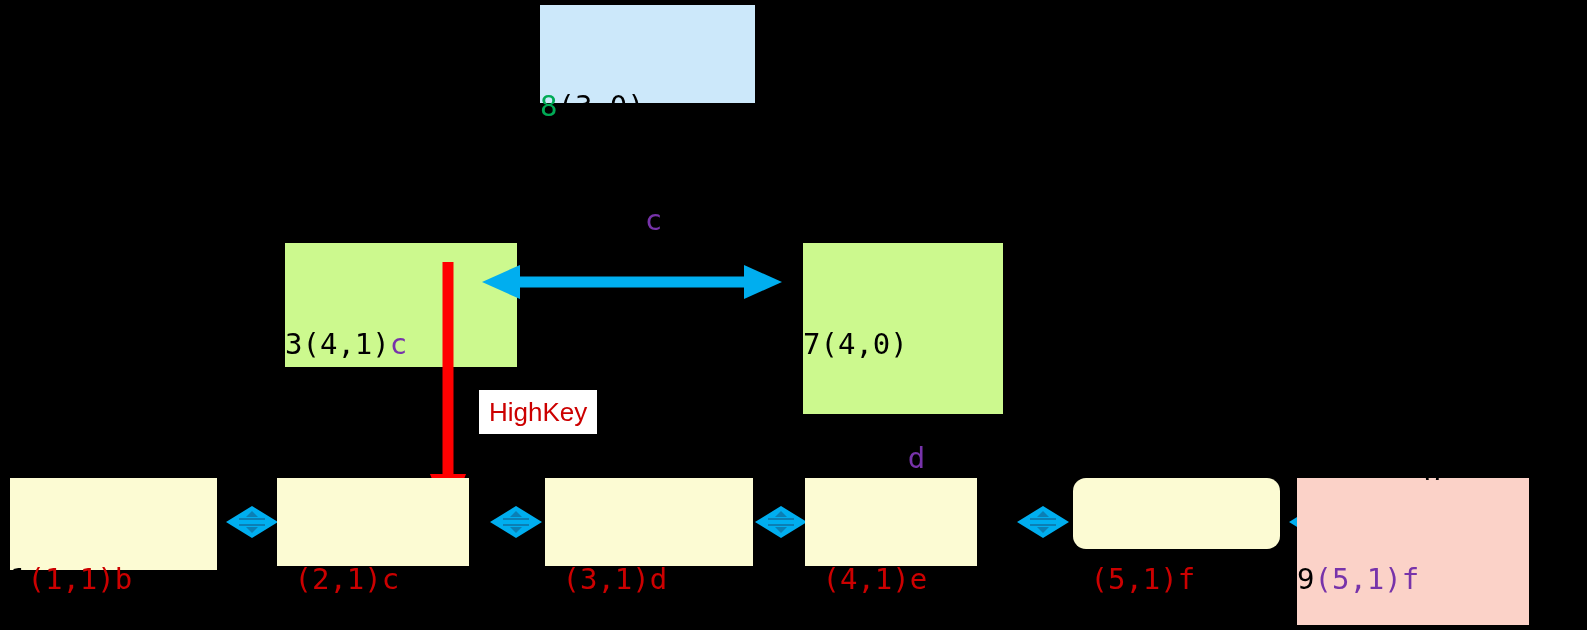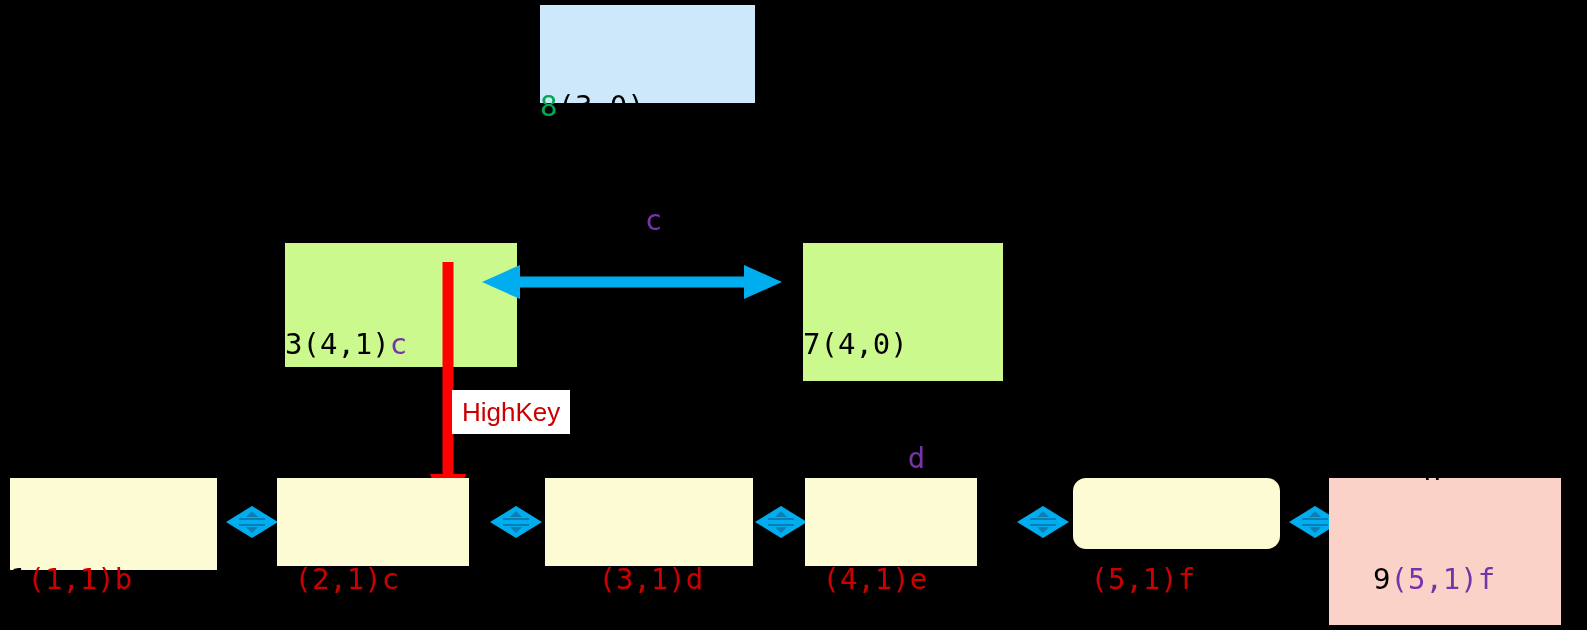--- a/index.html
+++ b/index.html
@@ -68,20 +68,21 @@
   
   .edge-label {
     position: absolute;
     background: #ffffff;
     color: #cc0000;
     font-family: "Liberation Sans", sans-serif;
     font-size: 26px;
     line-height: 44px;
     padding: 0 10px;
     white-space: nowrap;
+    margin-left: 27px;
   }
 
   
   .stub {
     position: absolute;
     color: #000000;
     font-family: "DejaVu Sans Mono", "Liberation Mono", monospace;
     font-size: 29px;
     white-space: pre;
     overflow: hidden;
@@ -95,21 +96,21 @@
   <div class="node fill-blue" style="left:540px; top:5px; width:215px; height:98px;">
     <span class="line"><span class="seg c-green">8</span><span class="seg c-black">(3,0)</span></span>
     <span class="line"><span class="seg c-black"> (7,1)</span><span class="seg c-purple">c</span></span>
   </div>
 
   <div class="node fill-green" style="left:285px; top:243px; width:232px; height:124px;">
     <span class="line"><span class="seg c-black">3(4,1)</span><span class="seg c-purple">c</span></span>
     <span class="line"><span class="seg c-black"> (1,0)</span></span>
   </div>
 
-  <div class="node fill-green" style="left:803px; top:243px; width:200px; height:138px;">
+  <div class="node fill-green" style="left:803px; top:243px; width:200px; height:171px;">
     <span class="line"><span class="seg c-black">7(4,0)</span></span>
     <span class="line"><span class="seg c-black"> (5,1)</span><span class="seg c-purple">d</span></span>
     
   </div>
 
   <div class="dbl-arrow" style="left:482px; top:262px;">
     <svg width="300" height="40" viewBox="0 0 300 40">
       <line x1="30" y1="20" x2="270" y2="20" stroke="#00aeef" stroke-width="11"></line>
       <polygon points="0,20 38,3 38,37" fill="#00aeef"></polygon>
       <polygon points="300,20 262,3 262,37" fill="#00aeef"></polygon>
@@ -149,21 +150,21 @@
   <div class="diamond" style="left:489px; top:504px;">
     <svg width="54" height="36" viewBox="0 0 54 36">
       <polygon points="27,2 53,18 27,34 1,18" fill="#00aeef"></polygon>
       <line x1="14" y1="15" x2="40" y2="15" stroke="#0b7fb5" stroke-width="2"></line>
       <line x1="14" y1="21" x2="40" y2="21" stroke="#0b7fb5" stroke-width="2"></line>
       <polygon points="27,7 33,13 21,13" fill="#0b7fb5"></polygon>
       <polygon points="27,29 33,23 21,23" fill="#0b7fb5"></polygon>
     </svg>
   </div>
 
-  <div class="node fill-cream" style="left:545px; top:478px; width:208px; height:88px;padding-left:36px;">
+  <div class="node fill-cream" style="left:545px; top:478px; width:208px; height:88px;">
     <span class="line"><span class="seg c-black">4</span><span class="seg c-red">(3,1)d</span></span>
     
   </div>
 
   <div class="diamond" style="left:754px; top:504px;">
     <svg width="54" height="36" viewBox="0 0 54 36">
       <polygon points="27,2 53,18 27,34 1,18" fill="#00aeef"></polygon>
       <line x1="14" y1="15" x2="40" y2="15" stroke="#0b7fb5" stroke-width="2"></line>
       <line x1="14" y1="21" x2="40" y2="21" stroke="#0b7fb5" stroke-width="2"></line>
       <polygon points="27,7 33,13 21,13" fill="#0b7fb5"></polygon>
@@ -194,21 +195,21 @@
   <div class="diamond" style="left:1288px; top:504px;">
     <svg width="54" height="36" viewBox="0 0 54 36">
       <polygon points="27,2 53,18 27,34 1,18" fill="#00aeef"></polygon>
       <line x1="14" y1="15" x2="40" y2="15" stroke="#0b7fb5" stroke-width="2"></line>
       <line x1="14" y1="21" x2="40" y2="21" stroke="#0b7fb5" stroke-width="2"></line>
       <polygon points="27,7 33,13 21,13" fill="#0b7fb5"></polygon>
       <polygon points="27,29 33,23 21,23" fill="#0b7fb5"></polygon>
     </svg>
   </div>
 
-  <div class="node fill-pink" style="left:1329px; top:478px; width:232px; height:147px;padding-left:44px;">
+  <div class="node fill-pink" style="left:1297px; top:478px; width:232px; height:147px;">
     <span class="line"><span class="seg c-black">9</span><span class="seg c-purple">(5,1)f</span></span>
     
     
   </div>
 
   <div class="stub" style="left:1424px; top:458px; width:24px; height:22px;">g</div>
 
 </div>
 
 </body></html>

